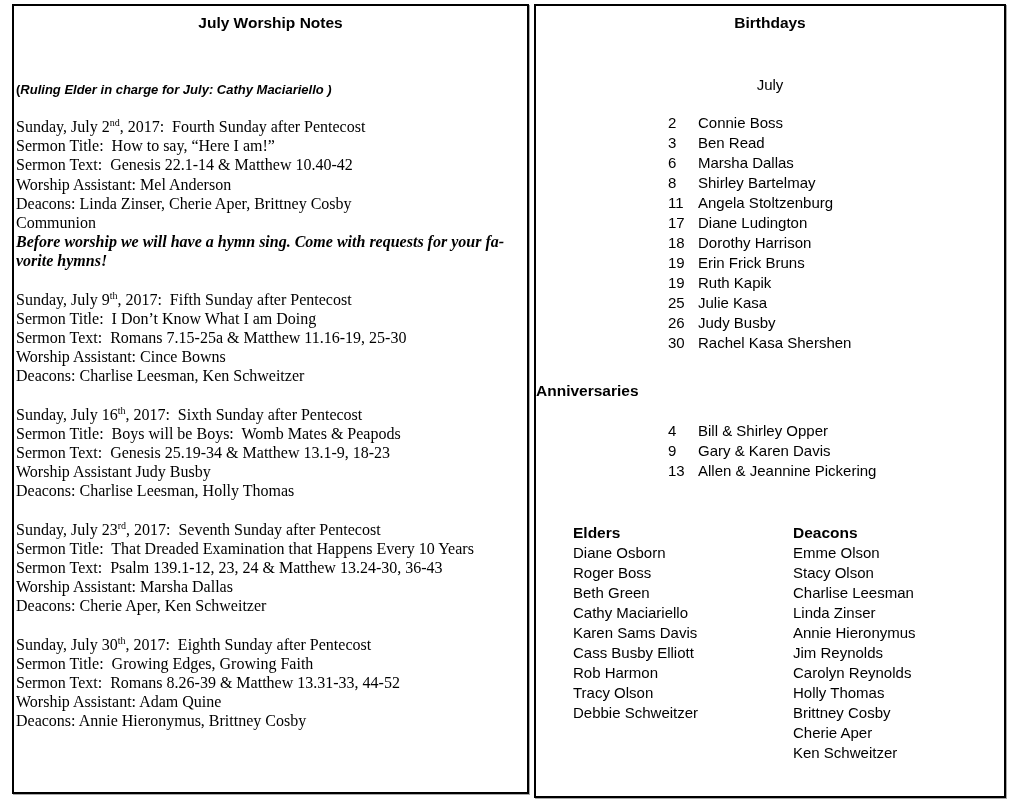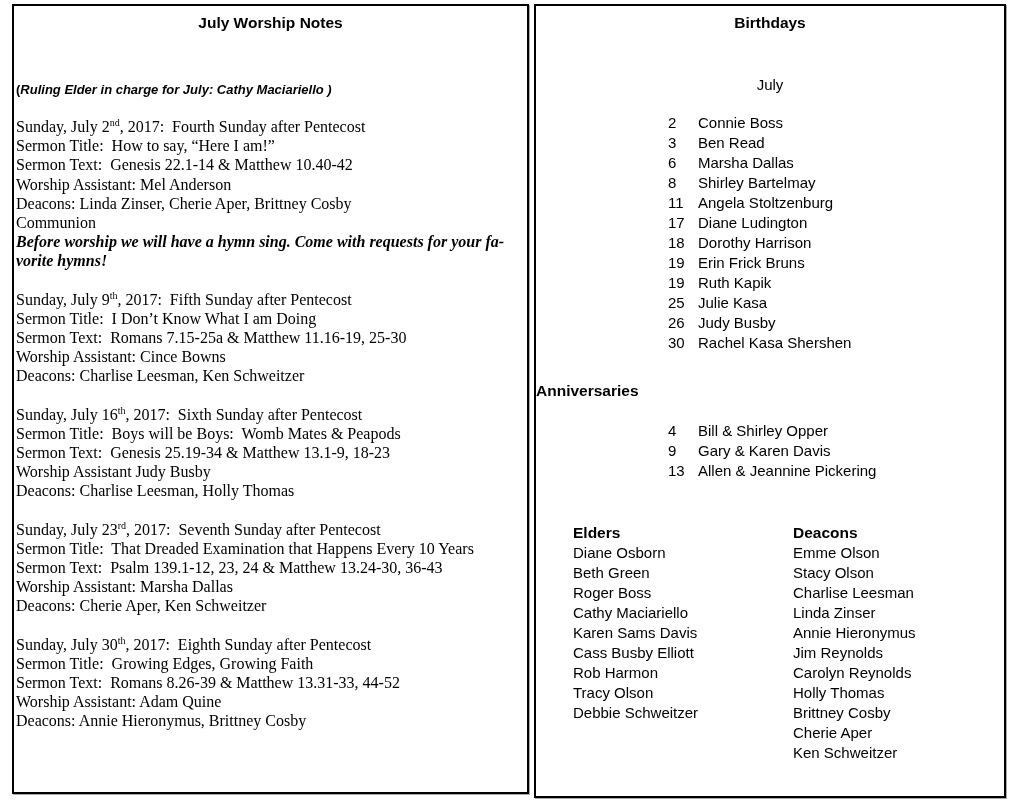--- a/index.html
+++ b/index.html
@@ -239,23 +239,23 @@
         </div>
       </div>
 
     <div class="leaders">
       <div class="leaders-col elders-col">
         <h3 class="col-title">Elders</h3>
         <div>
 
             <div class="leader-name">Diane Osborn</div>
 
+            <div class="leader-name">Roger Boss</div>
+
             <div class="leader-name">Beth Green</div>
-
-            <div class="leader-name">Roger Boss</div>
 
             <div class="leader-name">Cathy Maciariello</div>
 
             <div class="leader-name">Karen Sams Davis</div>
 
             <div class="leader-name">Cass Busby Elliott</div>
 
             <div class="leader-name">Rob Harmon</div>
 
             <div class="leader-name">Tracy Olson</div>

